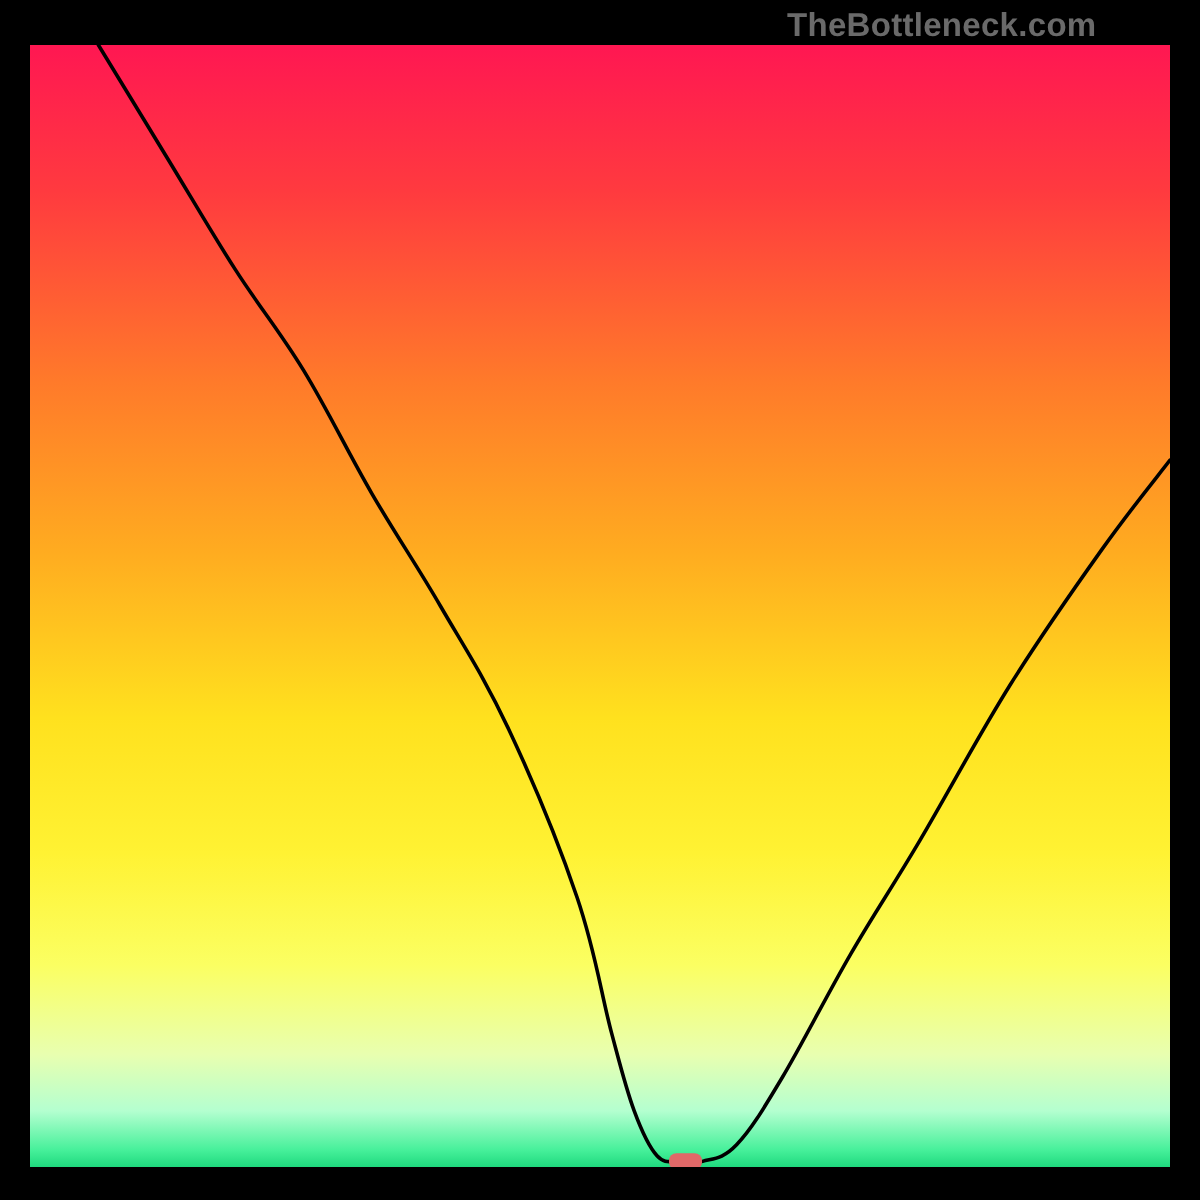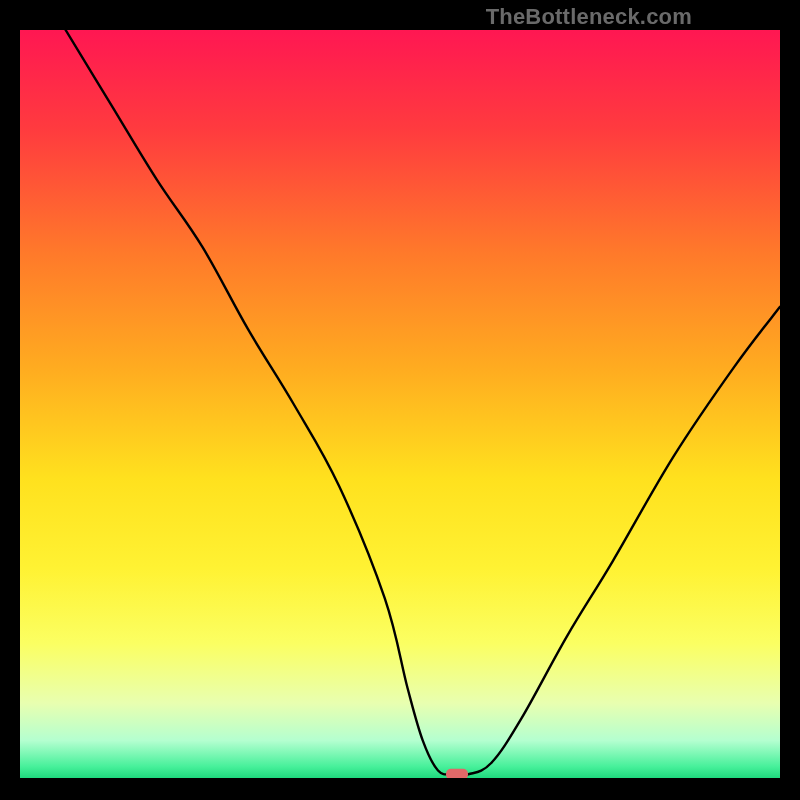--- a/index.html
+++ b/index.html
@@ -9,20 +9,21 @@
     height: 800px;
     overflow: hidden;
     background: #000;
     font-family: Arial, Helvetica, sans-serif;
   }
   .frame {
     position: relative;
     width: 704px;
     height: 800px;
     background: #000;
+    padding-left: 39px;
   }
   .attribution {
     position: absolute;
     top: 4px;
     right: 12px;
     font-size: 22px;
     font-weight: bold;
     color: #6a6a6a;
     letter-spacing: 0.2px;
     z-index: 10;

